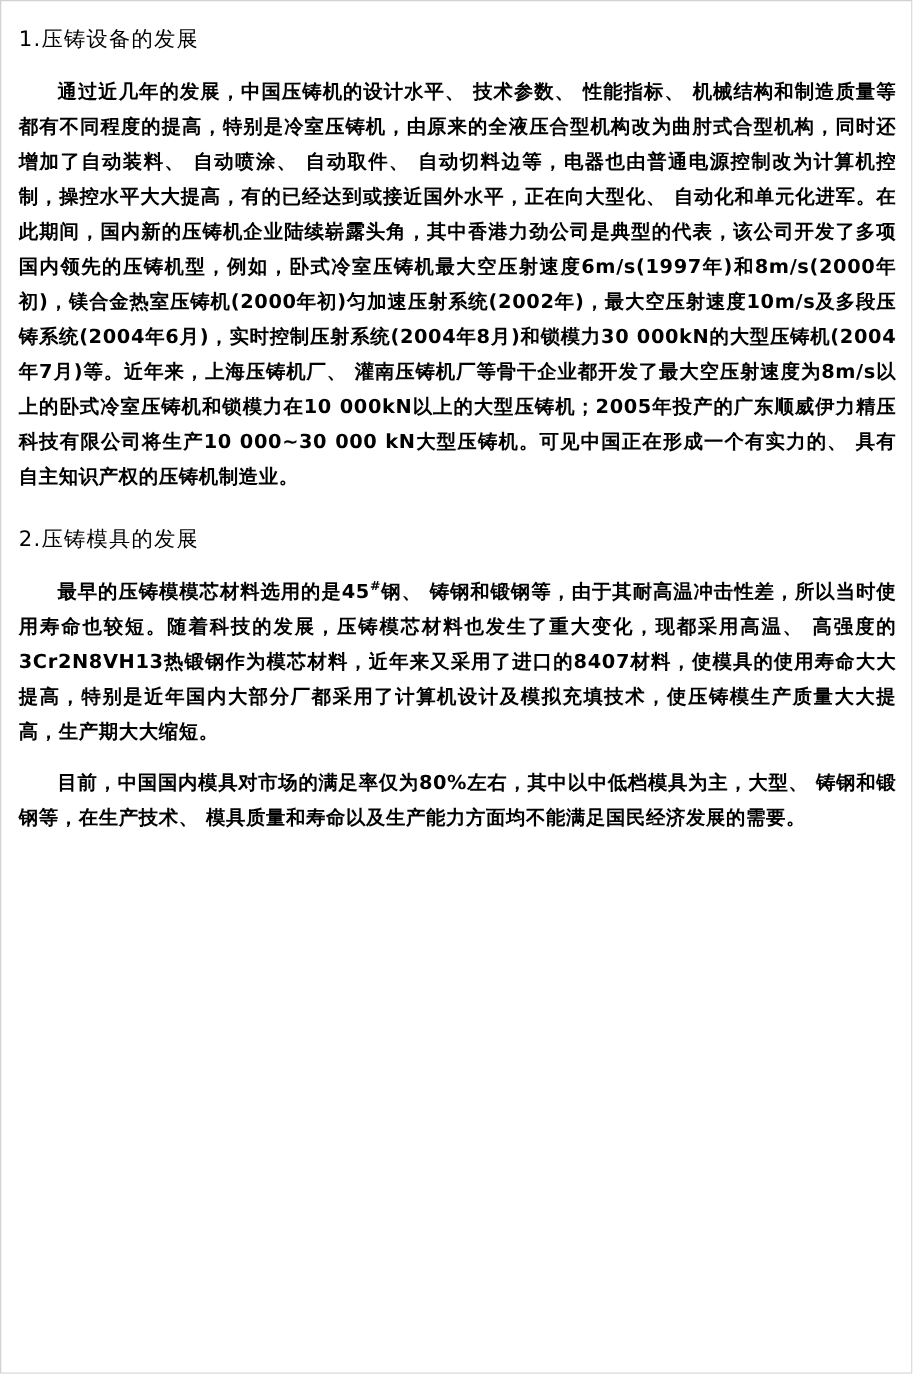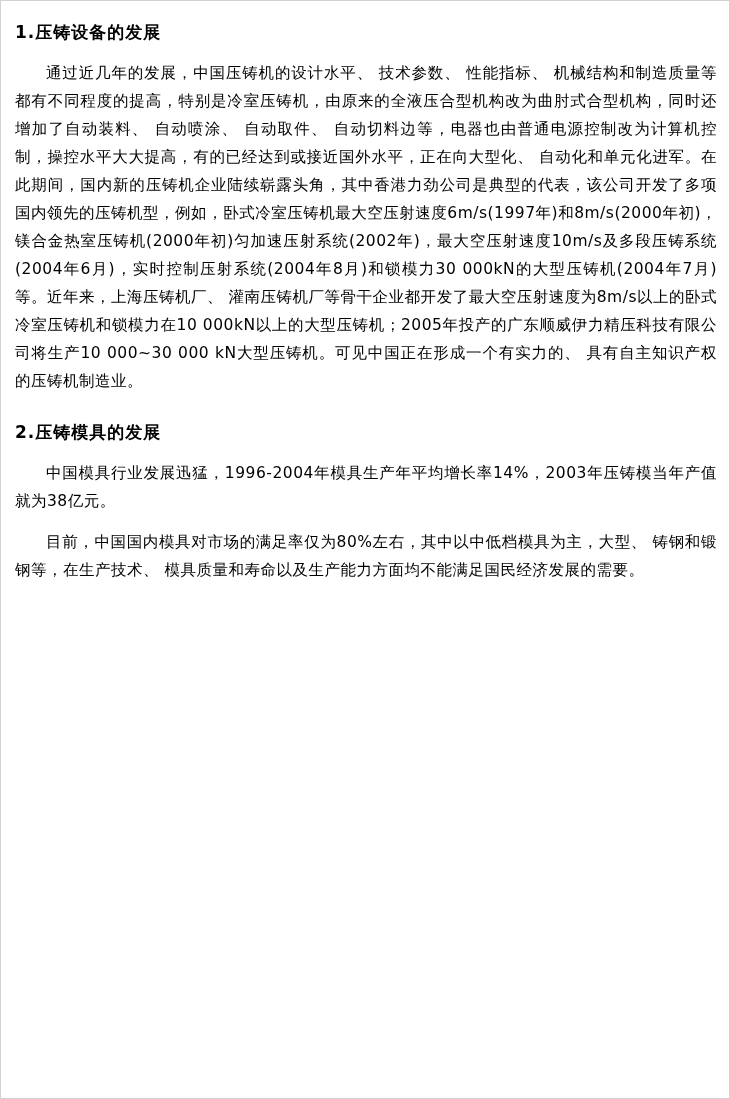--- a/index.html
+++ b/index.html
@@ -12,35 +12,36 @@
     min-height: 1099px;
     box-sizing: border-box;
     background: #ffffff;
     border: 1px solid #d2d2d2;
     padding: 20px 12px 24px 14px;
     font-family: "DejaVu Sans", sans-serif;
     color: #000000;
   }
   .sec-heading {
     font-size: 17px;
-    font-weight: bold;
+    font-weight: normal;
     line-height: 22px;
     margin: 0 0 16px 0;
     letter-spacing: 1px;
   }
   .sec-heading.second {
     margin-top: 26px;
   }
   .para {
     font-size: 15.5px;
     line-height: 28px;
     margin: 0 0 13px 0;
     text-indent: 2em;
     text-align: justify;
     letter-spacing: 0.5px;
+    font-weight: bold;
   }
   .para:last-child {
     margin-bottom: 0;
   }
   sup.marker {
     font-size: 10px;
     vertical-align: super;
     line-height: 0;
   }
 </style>
@@ -51,18 +52,18 @@
 
   <div class="sec-heading">1.压铸设备的发展</div>
 
   <p class="para">通过近几年的发展，中国压铸机的设计水平、 技术参数、 性能指标、 机械结构和制造质量等都有不同程度的提高，特别是冷室压铸机，由原来的全液压合型机构改为曲肘式合型机构，同时还增加了自动装料、 自动喷涂、 自动取件、 自动切料边等，电器也由普通电源控制改为计算机控制，操控水平大大提高，有的已经达到或接近国外水平，正在向大型化、 自动化和单元化进军。在此期间，国内新的压铸机企业陆续崭露头角，其中香港力劲公司是典型的代表，该公司开发了多项国内领先的压铸机型，例如，卧式冷室压铸机最大空压射速度6m/s(1997年)和8m/s(2000年初)，镁合金热室压铸机(2000年初)匀加速压射系统(2002年)，最大空压射速度10m/s及多段压铸系统(2004年6月)，实时控制压射系统(2004年8月)和锁模力30 000kN的大型压铸机(2004年7月)等。近年来，上海压铸机厂、 灌南压铸机厂等骨干企业都开发了最大空压射速度为8m/s以上的卧式冷室压铸机和锁模力在10 000kN以上的大型压铸机；2005年投产的广东顺威伊力精压科技有限公司将生产10 000~30 000 kN大型压铸机。可见中国正在形成一个有实力的、 具有自主知识产权的压铸机制造业。</p>
 
 
 
 
   <div class="sec-heading second">2.压铸模具的发展</div>
 
+  <p class="para"><span>最早的压铸模模芯材料选用的是45</span><sup class="marker">#</sup><span>钢、 铸钢和锻钢等，由于其耐高温冲击性差，所以当时使用寿命也较短。随着科技的发展，压铸模芯材料也发生了重大变化，现都采用高温、 高强度的3Cr2N8VH13热锻钢作为模芯材料，近年来又采用了进口的8407材料，使模具的使用寿命大大提高，特别是近年国内大部分厂都采用了计算机设计及模拟充填技术，使压铸模生产质量大大提高，生产期大大缩短。</span></p>
 
-  <p class="para">中国模具行业发展迅猛，1996-2004年模具生产年平均增长率14%，2003年压铸模当年产值就为38亿元。</p>
 
   <p class="para">目前，中国国内模具对市场的满足率仅为80%左右，其中以中低档模具为主，大型、 铸钢和锻钢等，在生产技术、 模具质量和寿命以及生产能力方面均不能满足国民经济发展的需要。</p>
 
 </div>
 
 </body></html>

